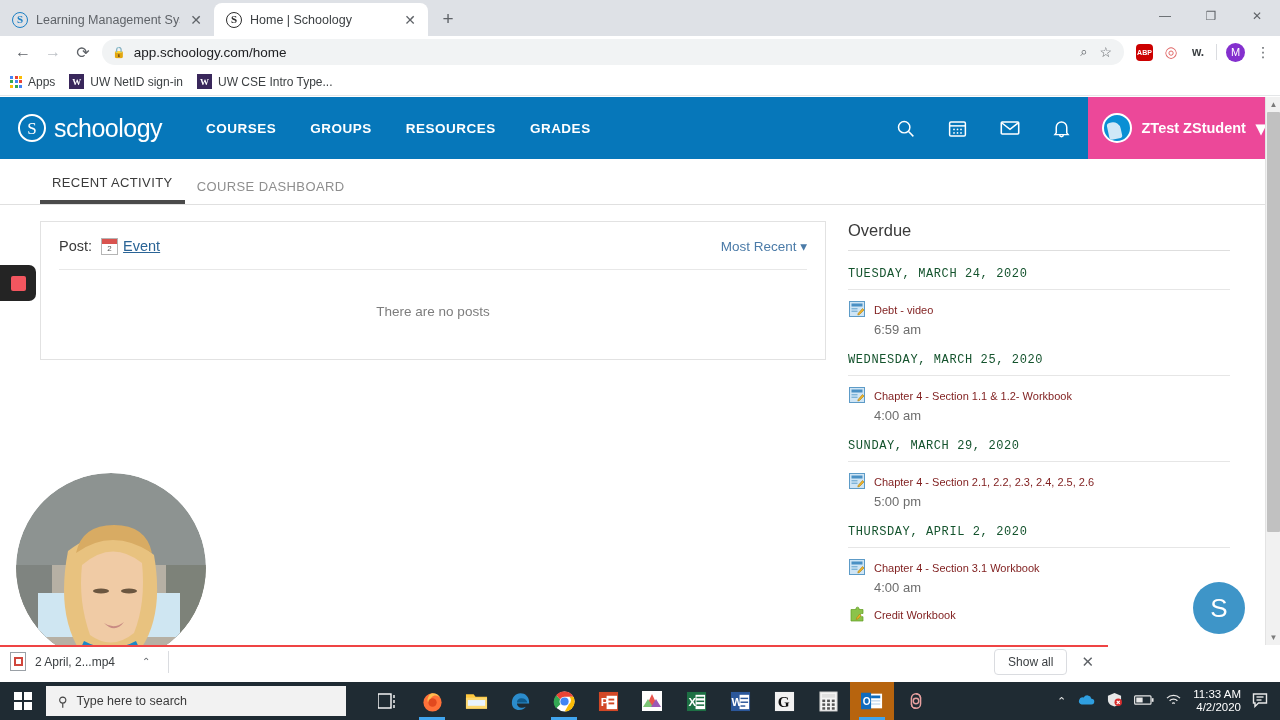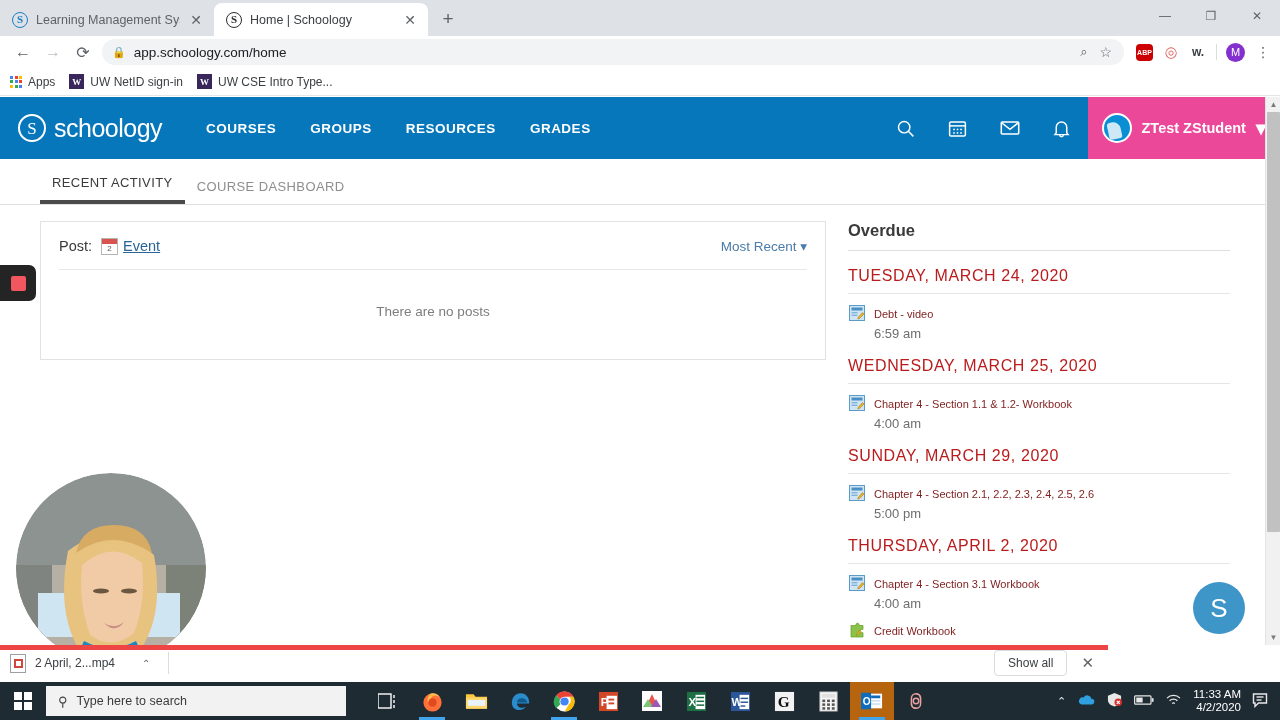--- a/index.html
+++ b/index.html
@@ -126,23 +126,23 @@
   .cal-icon::before { content:""; position:absolute; top:0; left:0; right:0; height:5px; background:#d9534f; }
   .cal-icon span { position:absolute; bottom:0px; left:0; right:0; text-align:center;
                    font-size:8px; color:#555; line-height:11px; }
   .post-link { color: #2a6496; font-size: 14.5px; }
   .post-sort { margin-left: auto; font-size: 13.5px; color: #4b7ba8; }
   .post-divider { height: 1px; background: #e8e8e8; margin: 0 18px; }
   .post-empty { text-align: center; font-size: 13.5px; color: #7d7d7d; padding: 34px 0 40px 0; }
 
   
   .sg-side { width: 382px; }
-  .side-title { font-size: 16.5px; color: #3a3a3a; font-weight: bold; padding-bottom: 10px; }
+  .side-title { font-size: 16.5px; color: #3a3a3a; font-weight: normal; padding-bottom: 10px; }
   .side-rule { height: 1px; background: #dedede; }
-  .od-date { font-size: 16px; color: #b91c1c; letter-spacing: 0.6px; padding: 16px 0 8px 0; }
+  .od-date { font-size: 12px; color: #14532d; letter-spacing: 0.6px; padding: 16px 0 8px 0; font-family: Liberation Mono, monospace; }
   .od-date-rule { height: 1px; background: #e6e6e6; }
   .od-item { display: flex; gap: 9px; padding: 10px 0 0 1px; align-items: flex-start; }
   .od-ico { width: 16px; height: 16px; flex: 0 0 16px; margin-top: 1px; }
   .od-text { flex: 1; }
   .od-name { color: #7f1d1d; font-size: 11px; line-height: 1.25; }
   .od-time { font-size: 13px; color: #6d6d6d; padding: 4px 0 0 26px; }
 
   
   .pg-scroll { position: absolute; top: 97px; right: 0; width: 15px; height: 548px;
                background: #f1f1f1; border-left: 1px solid #e3e3e3; }
@@ -161,21 +161,21 @@
               background: #242424; border-radius: 0 7px 7px 0; display: flex;
               align-items: center; justify-content: center; }
   .rec-stop i { width: 15px; height: 15px; background: #f2565f; border-radius: 2px; display: block; }
 
   
   .webcam { position: absolute; left: 16px; top: 473px; width: 190px; height: 190px;
             border-radius: 50%; overflow: hidden; }
 
   
   .dlbar { position: absolute; top: 645px; left: 0; width: 1108px; height: 31px;
-           background: #fff; border-top: 5px solid #ef4444;
+           background: #fff; border-top: 2px solid #ef4444;
            display: flex; align-items: center; padding: 0 10px; }
   .dl-item { display: flex; align-items: center; gap: 9px; font-size: 12px; color: #3c4043; }
   .dl-fileicon { width: 16px; height: 19px; border: 1px solid #9aa0a6; background: #fff;
                  position: relative; }
   .dl-fileicon i { position: absolute; left: 3px; top: 4px; width: 9px; height: 9px;
                    border: 2px solid #d0463c; display: block; }
   .dl-caret { margin-left: 18px; color: #5f6368; font-size: 10px; }
   .dl-sep { width: 1px; height: 22px; background: #dadce0; margin-left: 18px; }
   .dl-right { margin-left: auto; display: flex; align-items: center; gap: 14px; }
   .dl-showall { border: 1px solid #dadce0; border-radius: 4px; padding: 5px 13px;

